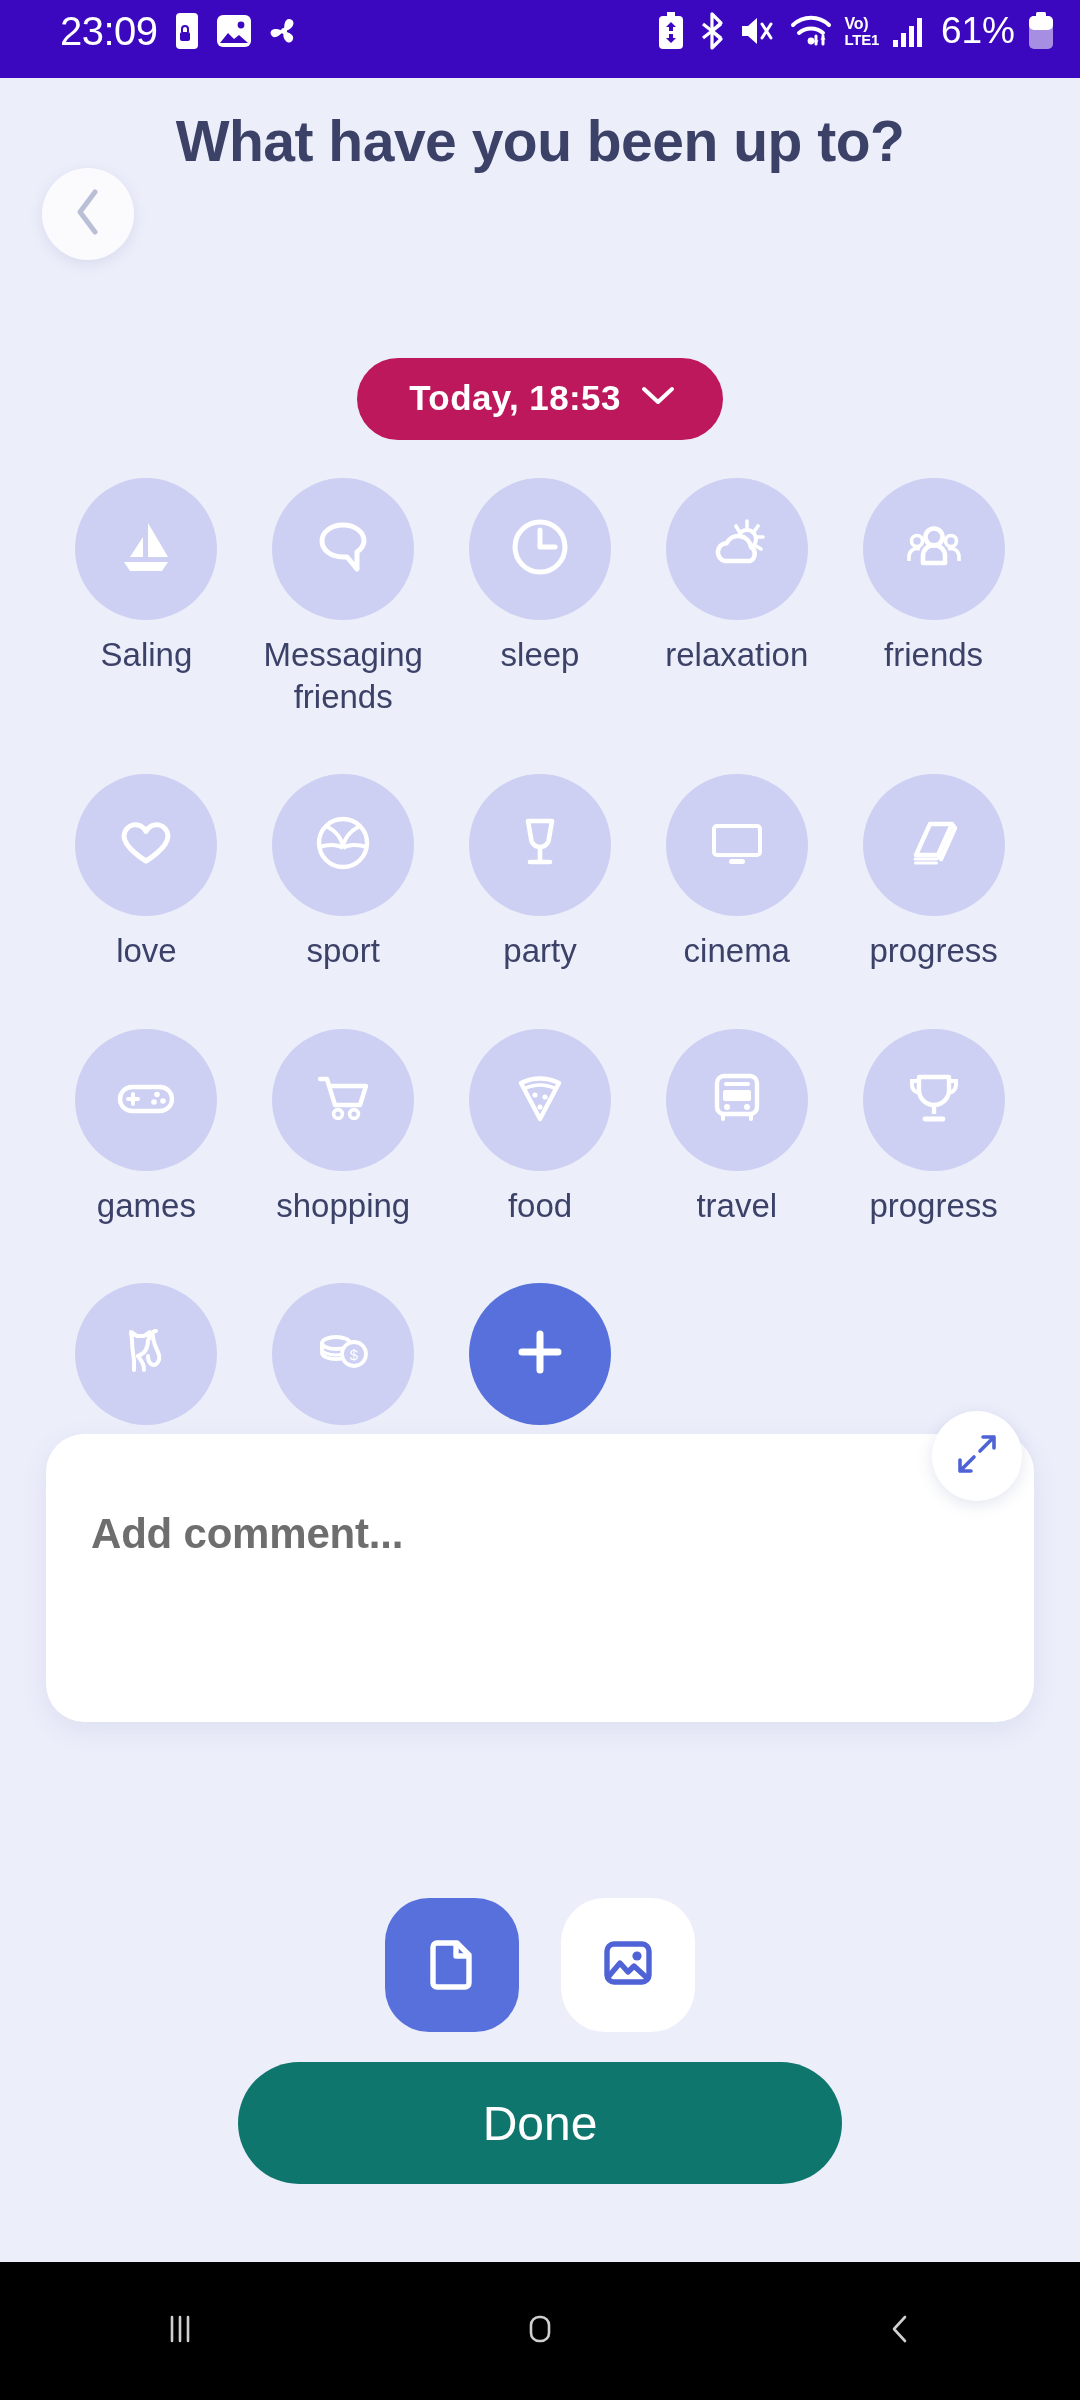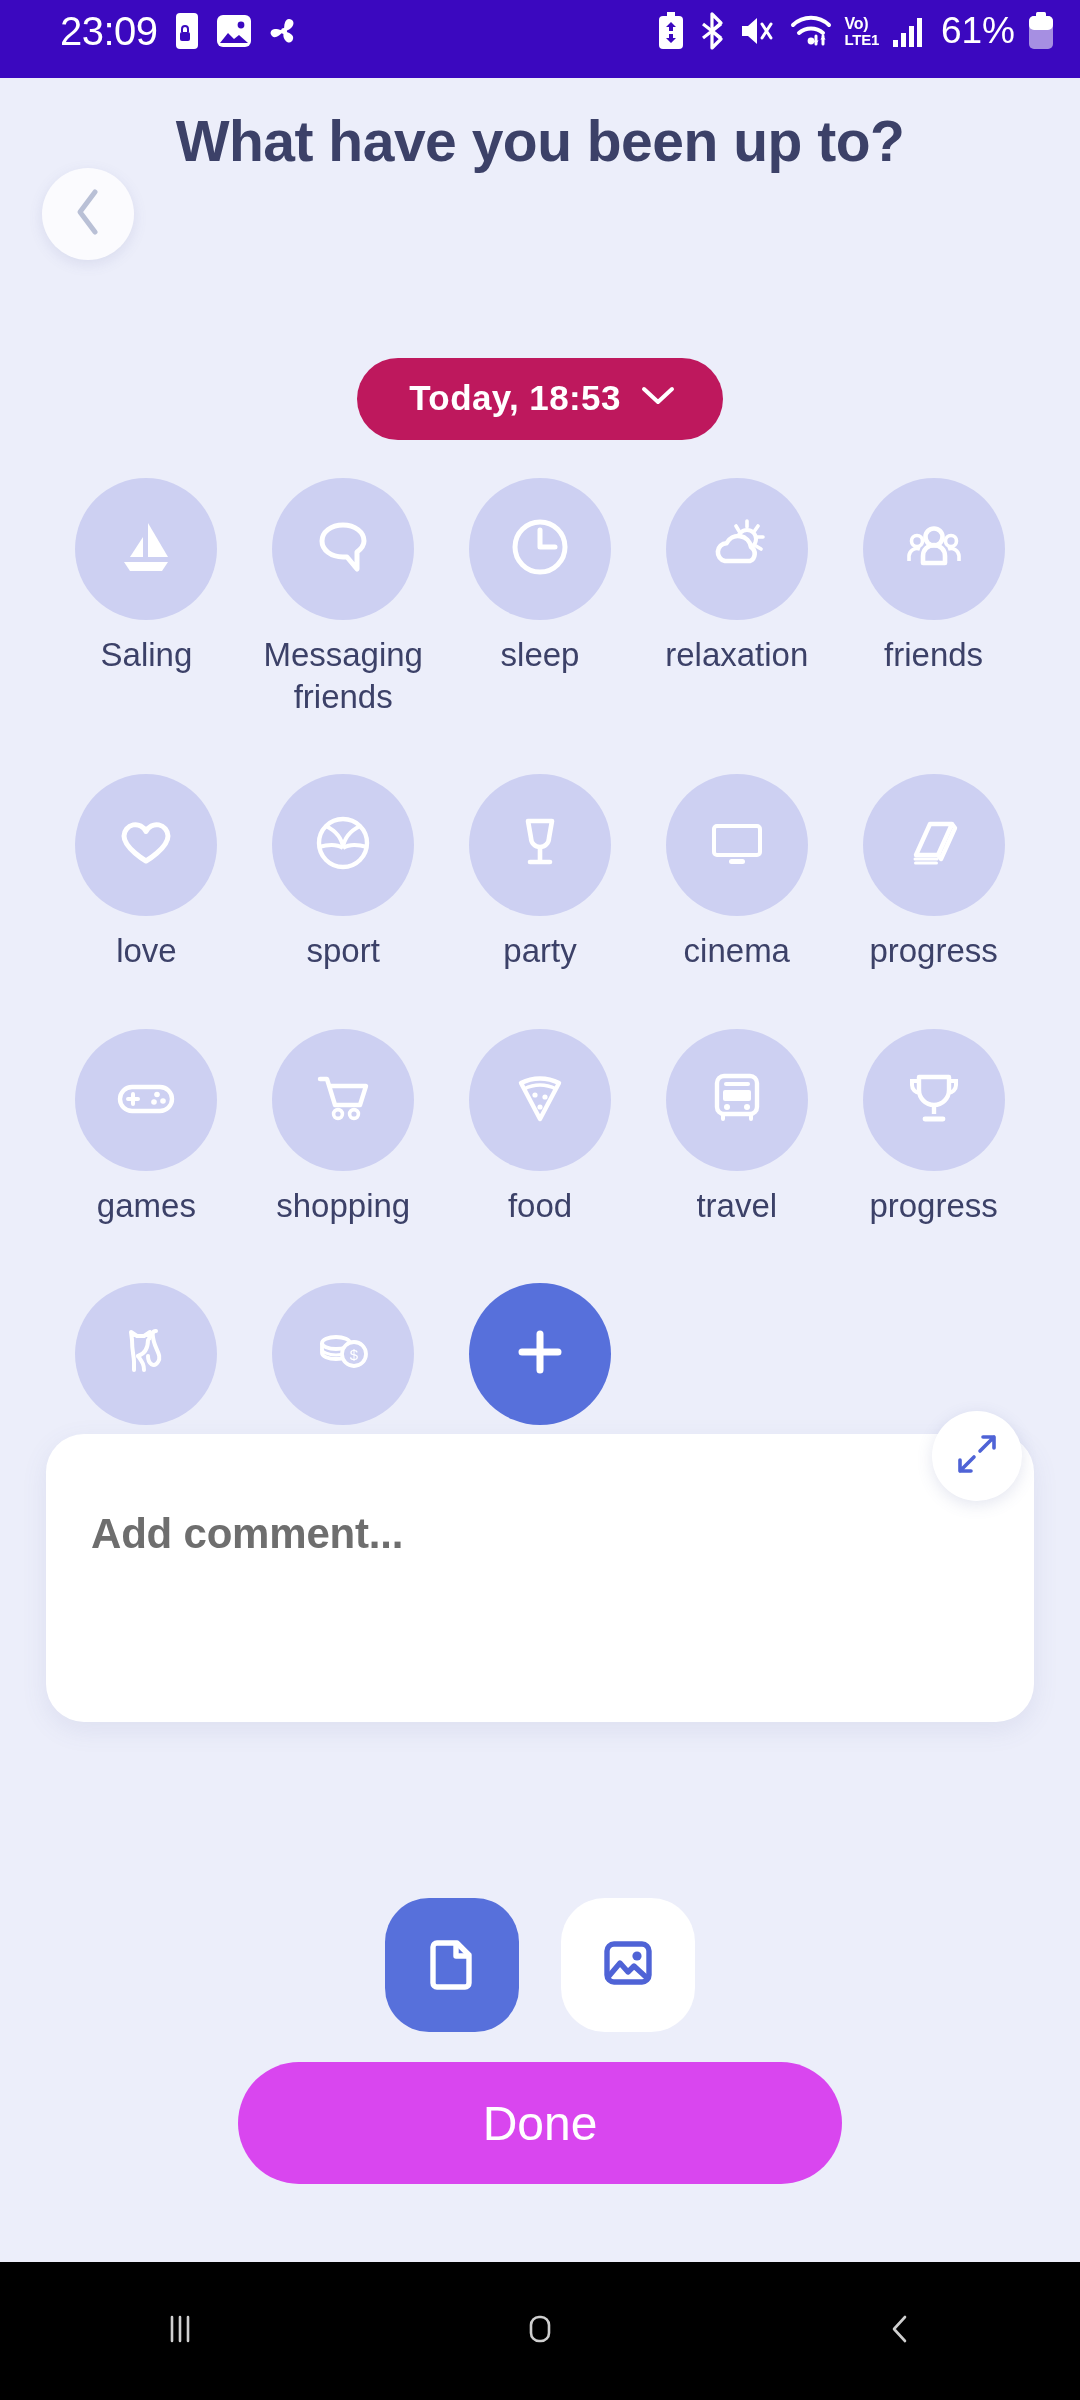--- a/index.html
+++ b/index.html
@@ -125,21 +125,21 @@
   .attach-btn.plain { background: #FFFFFF; }
 
   
   .done-row {
     position: absolute; top: 2062px; left: 0; width: 1080px;
     display: flex; justify-content: center;
   }
   .done-btn {
     width: 604px; height: 122px;
     border-radius: 62px;
-    background: #d946ef;
+    background: #0f766e;
     border: none;
     color: #FFFFFF;
     font-family: "Liberation Sans", sans-serif;
     font-size: 48px; font-weight: 400;
     display: flex; align-items: center; justify-content: center;
     cursor: pointer;
   }
 
   
   .navbar {

